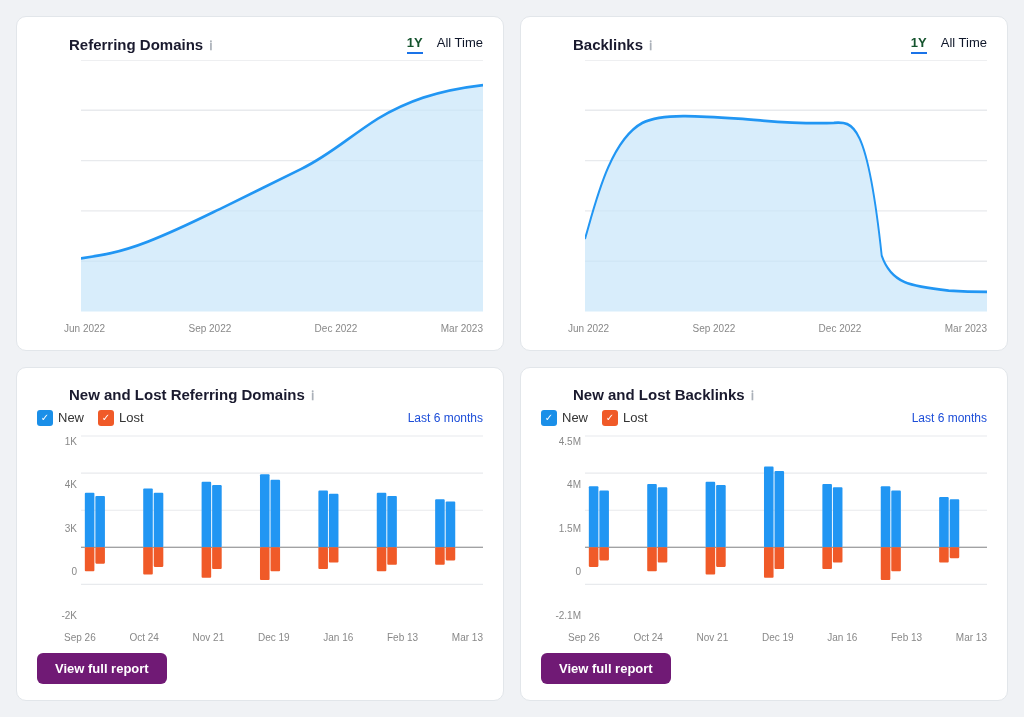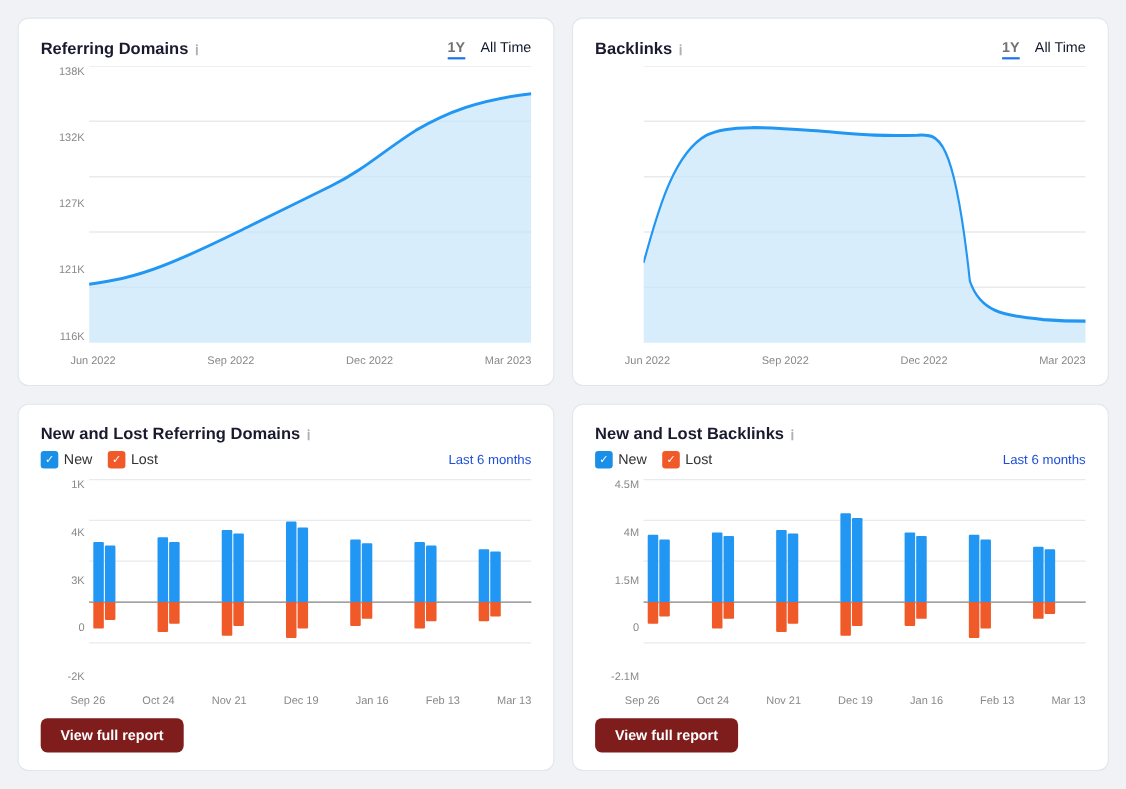--- a/index.html
+++ b/index.html
@@ -24,38 +24,39 @@
       display: flex;
       flex-direction: column;
     }
     .card-title {
       font-size: 15px;
       font-weight: 700;
       color: #1a1a2e;
       display: flex;
       align-items: center;
       gap: 6px;
+      margin-left: 32px;
     }
     .info-icon {
       color: #aab0b8;
       font-size: 13px;
       cursor: pointer;
     }
     .time-filters {
       display: flex;
       gap: 14px;
       font-size: 13px;
     }
     .time-filter {
       cursor: pointer;
       color: #0f172a;
       padding-bottom: 2px;
     }
     .time-filter.active {
-      color: #737373;
+      color: #14532d;
       border-bottom: 2px solid #1a73e8;
       font-weight: 600;
       margin-left: 11px;
     }
     .chart-area {
       flex: 1;
       position: relative;
       margin-top: 6px;
     }
     svg {
@@ -119,21 +120,21 @@
     .legend-checkbox.blue { background: #1a8fe8; }
     .legend-checkbox.orange { background: #f05a28; }
     .period-label {
       margin-left: auto;
       font-size: 12px;
       color: #1d4ed8;
     }
     .view-report-btn {
       display: inline-block;
       margin-top: 10px;
-      background: #7f1d1d;
+      background: #701a75;
       color: #fff;
       border: none;
       border-radius: 6px;
       padding: 8px 18px;
       font-size: 13px;
       font-weight: 600;
       cursor: pointer;
       width: fit-content;
     }
     .card-header-row {
@@ -152,27 +153,20 @@
       <div class="card-title">
         <span>Referring Domains</span>
         <span class="info-icon">ℹ</span>
       </div>
       <div class="time-filters">
         <span class="time-filter active">1Y</span>
         <span class="time-filter">All Time</span>
       </div>
     </div>
     <div class="chart-area">
-      <div class="y-axis-labels">
-        <span>138K</span>
-        <span>132K</span>
-        <span>127K</span>
-        <span>121K</span>
-        <span>116K</span>
-      </div>
       <div class="chart-inner">
         <svg viewBox="0 0 420 180" preserveAspectRatio="none" xmlns="http://www.w3.org/2000/svg">
 
           <line x1="0" y1="0" x2="420" y2="0" stroke="#e8eaed" stroke-width="1"></line>
           <line x1="0" y1="36" x2="420" y2="36" stroke="#e8eaed" stroke-width="1"></line>
           <line x1="0" y1="72" x2="420" y2="72" stroke="#e8eaed" stroke-width="1"></line>
           <line x1="0" y1="108" x2="420" y2="108" stroke="#e8eaed" stroke-width="1"></line>
           <line x1="0" y1="144" x2="420" y2="144" stroke="#e8eaed" stroke-width="1"></line>
 
           <path d="M0,142 C20,140 40,138 70,130 C100,122 120,115 150,105 C180,95 200,88 230,78 C260,68 280,55 310,42 C340,30 370,22 420,18 L420,180 L0,180 Z" fill="#c8e6fa" opacity="0.7"></path>

